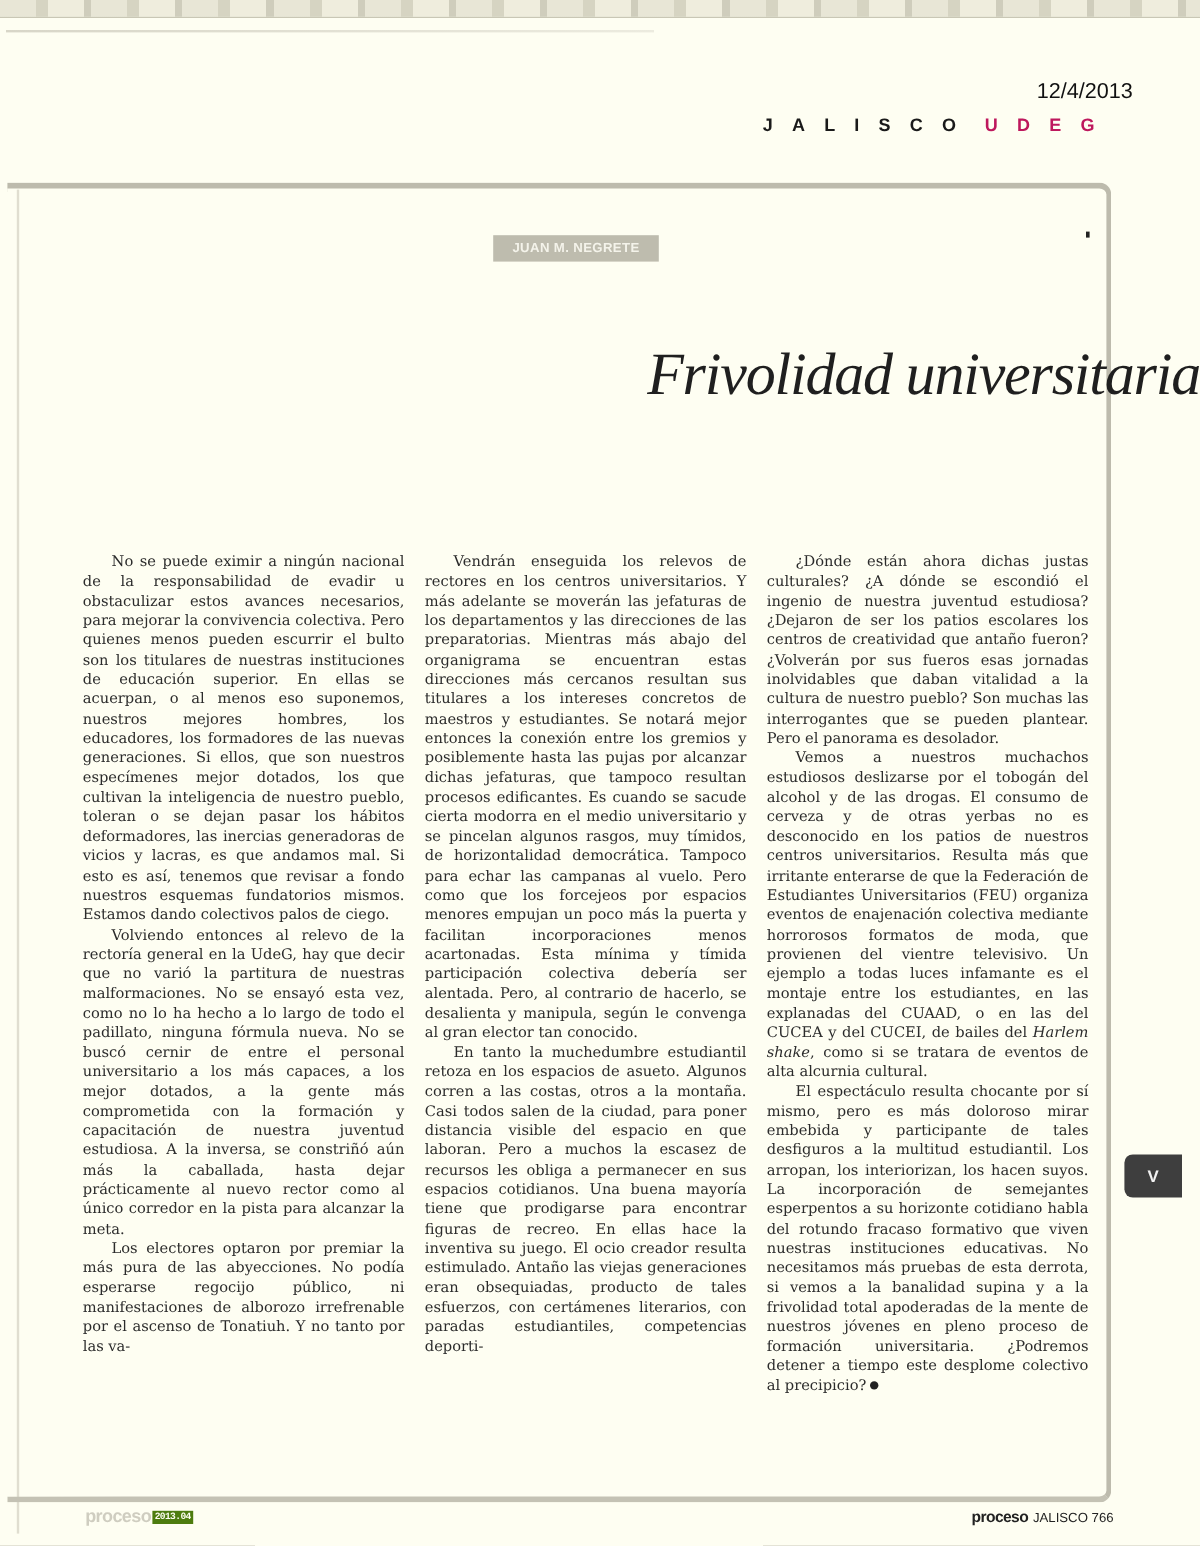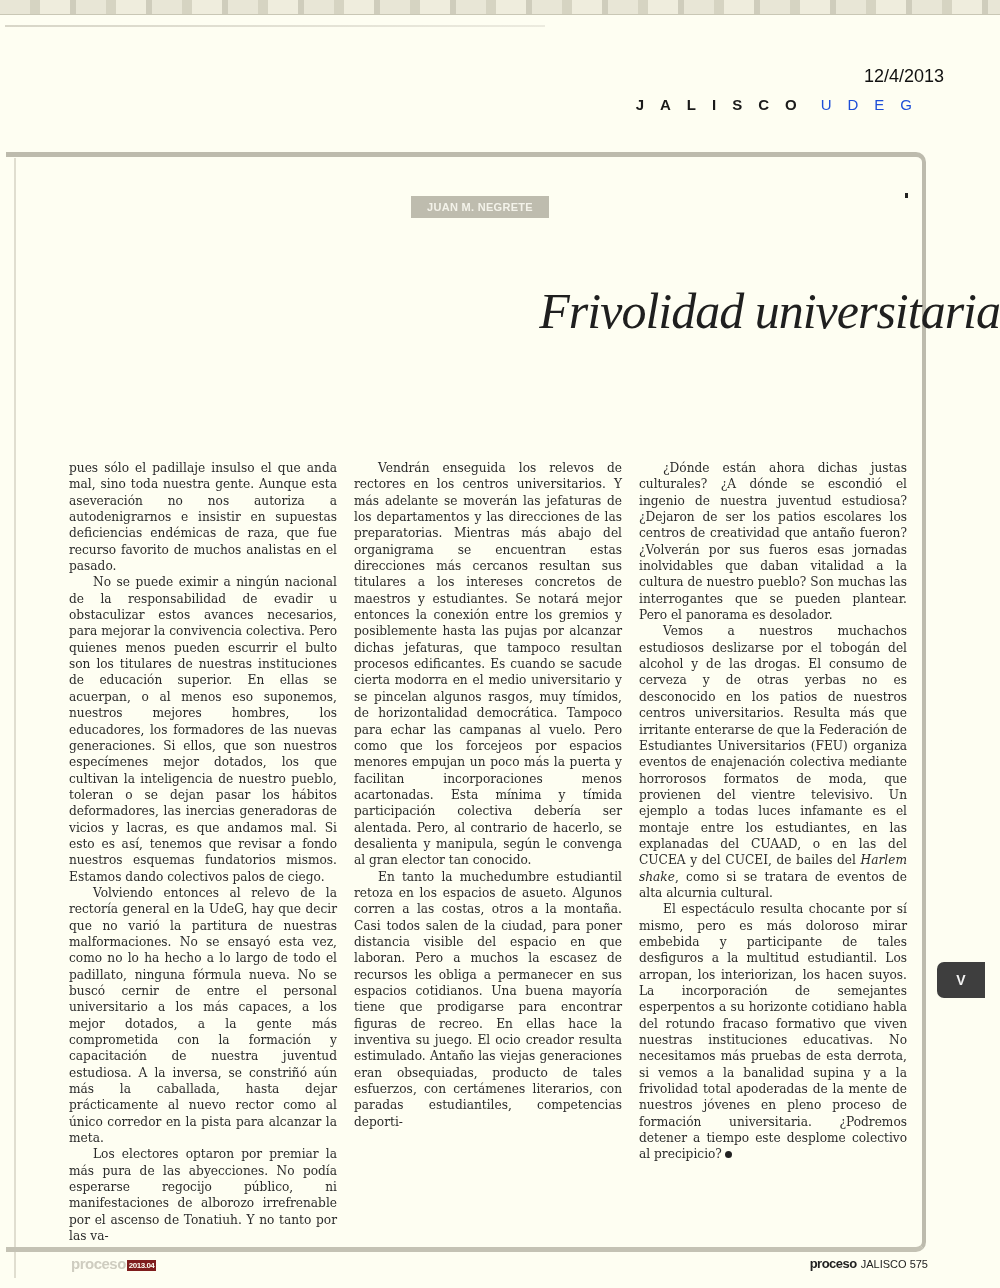--- a/index.html
+++ b/index.html
@@ -20,21 +20,21 @@
     }
     .date-stamp {
       position: absolute; right: 56px; top: 66px;
       font-family: "Liberation Sans", sans-serif; font-size: 18px; color: #111;
     }
     .section-header {
       position: absolute; right: 72px; top: 96px;
       font-family: "Liberation Sans", sans-serif; font-weight: bold;
       font-size: 15px; letter-spacing: 16px; color: #1a1a1a;
     }
-    .section-header .sub { color: #1d4ed8; font-weight: normal; margin-left: 8px; text-align: center; }
+    .section-header .sub { color: #be185d; font-weight: bold; margin-left: 8px; text-align: center; }
     .frame {
       position: absolute; left: 6px; top: 152px; width: 916px; height: 1090px;
       border-top: 5px solid #bdbbad; border-right: 4px solid #bdbbad;
       border-bottom: 5px solid #c4c2b4;
       border-radius: 0 10px 10px 0;
     }
     .frame-left {
       position: absolute; left: 14px; top: 158px; width: 2px; height: 1120px;
       background: #e0ded0;
     }
@@ -66,21 +66,21 @@
       position: absolute; left: 937px; top: 962px; width: 48px; height: 36px;
       background: #3e3e3e; border-radius: 7px 0 0 7px;
       color: #f2f2f2; font-family: "Liberation Sans", sans-serif; font-weight: bold;
       font-size: 14px; line-height: 36px; text-align: center;
     }
     .footer-left {
       position: absolute; left: 71px; top: 1255px;
       font-family: "Liberation Sans", sans-serif; font-size: 15px; font-weight: bold;
       color: #cfcdc0; letter-spacing: -0.5px;
     }
-    .footer-left .tag { font-size: 8px; background: #7f1d1d; color: #fefef2; padding: 1px 2px; margin-left: 1px; vertical-align: middle; }
+    .footer-left .tag { font-size: 8px; background: #4d7c0f; color: #fefef2; padding: 1px 2px; margin-left: 1px; vertical-align: middle; font-family: Liberation Mono, monospace; }
     .footer-right {
       position: absolute; right: 72px; top: 1256px;
       font-family: "Liberation Sans", sans-serif; font-size: 11px; color: #222;
     }
     .footer-right .brand { font-weight: bold; font-size: 13px; letter-spacing: -0.5px; margin-right: 4px; }
   </style>
 </head>
 <body>
 
 <div class="top-strip"></div>
@@ -92,33 +92,32 @@
 
 <div class="frame-left"></div>
 <div class="frame"></div>
 <div class="byline">JUAN M. NEGRETE</div>
 <div class="dot-mark"></div>
 
 <h1 class="title" style="margin:0;font-weight:normal;text-align:right;">Frivolidad universitaria</h1>
 
 <div class="columns">
   <div class="col">
-    <p class="first">pues sólo el padillaje insulso el que anda mal, sino toda nuestra gente. Aunque esta aseveración no nos autoriza a autodenigrarnos e insistir en supuestas deficiencias endémicas de raza, que fue recurso favorito de muchos analistas en el pasado.</p>
     <p>No se puede eximir a ningún nacional de la responsabilidad de evadir u obstaculizar estos avances necesarios, para mejorar la convivencia colectiva. Pero quienes menos pueden escurrir el bulto son los titulares de nuestras instituciones de educación superior. En ellas se acuerpan, o al menos eso suponemos, nuestros mejores hombres, los educadores, los formadores de las nuevas generaciones. Si ellos, que son nuestros especímenes mejor dotados, los que cultivan la inteligencia de nuestro pueblo, toleran o se dejan pasar los hábitos deformadores, las inercias generadoras de vicios y lacras, es que andamos mal. Si esto es así, tenemos que revisar a fondo nuestros esquemas fundatorios mismos. Estamos dando colectivos palos de ciego.</p>
     <p>Volviendo entonces al relevo de la rectoría general en la UdeG, hay que decir que no varió la partitura de nuestras malformaciones. No se ensayó esta vez, como no lo ha hecho a lo largo de todo el padillato, ninguna fórmula nueva. No se buscó cernir de entre el personal universitario a los más capaces, a los mejor dotados, a la gente más comprometida con la formación y capacitación de nuestra juventud estudiosa. A la inversa, se constriñó aún más la caballada, hasta dejar prácticamente al nuevo rector como al único corredor en la pista para alcanzar la meta.</p>
     <p>Los electores optaron por premiar la más pura de las abyecciones. No podía esperarse regocijo público, ni manifestaciones de alborozo irrefrenable por el ascenso de Tonatiuh. Y no tanto por las va-</p>
   </div>
   <div class="col">
     <p>Vendrán enseguida los relevos de rectores en los centros universitarios. Y más adelante se moverán las jefaturas de los departamentos y las direcciones de las preparatorias. Mientras más abajo del organigrama se encuentran estas direcciones más cercanos resultan sus titulares a los intereses concretos de maestros y estudiantes. Se notará mejor entonces la conexión entre los gremios y posiblemente hasta las pujas por alcanzar dichas jefaturas, que tampoco resultan procesos edificantes. Es cuando se sacude cierta modorra en el medio universitario y se pincelan algunos rasgos, muy tímidos, de horizontalidad democrática. Tampoco para echar las campanas al vuelo. Pero como que los forcejeos por espacios menores empujan un poco más la puerta y facilitan incorporaciones menos acartonadas. Esta mínima y tímida participación colectiva debería ser alentada. Pero, al contrario de hacerlo, se desalienta y manipula, según le convenga al gran elector tan conocido.</p>
     <p>En tanto la muchedumbre estudiantil retoza en los espacios de asueto. Algunos corren a las costas, otros a la montaña. Casi todos salen de la ciudad, para poner distancia visible del espacio en que laboran. Pero a muchos la escasez de recursos les obliga a permanecer en sus espacios cotidianos. Una buena mayoría tiene que prodigarse para encontrar figuras de recreo. En ellas hace la inventiva su juego. El ocio creador resulta estimulado. Antaño las viejas generaciones eran obsequiadas, producto de tales esfuerzos, con certámenes literarios, con paradas estudiantiles, competencias deporti-</p>
   </div>
   <div class="col">
     <p>¿Dónde están ahora dichas justas culturales? ¿A dónde se escondió el ingenio de nuestra juventud estudiosa? ¿Dejaron de ser los patios escolares los centros de creatividad que antaño fueron? ¿Volverán por sus fueros esas jornadas inolvidables que daban vitalidad a la cultura de nuestro pueblo? Son muchas las interrogantes que se pueden plantear. Pero el panorama es desolador.</p>
     <p><span>Vemos a nuestros muchachos estudiosos deslizarse por el tobogán del alcohol y de las drogas. El consumo de cerveza y de otras yerbas no es desconocido en los patios de nuestros centros universitarios. Resulta más que irritante enterarse de que la Federación de Estudiantes Universitarios (FEU) organiza eventos de enajenación colectiva mediante horrorosos formatos de moda, que provienen del vientre televisivo. Un ejemplo a todas luces infamante es el montaje entre los estudiantes, en las explanadas del CUAAD, o en las del CUCEA y del CUCEI, de bailes del </span><em>Harlem shake</em><span>, como si se tratara de eventos de alta alcurnia cultural.</span></p>
     <p><span>El espectáculo resulta chocante por sí mismo, pero es más doloroso mirar embebida y participante de tales desfiguros a la multitud estudiantil. Los arropan, los interiorizan, los hacen suyos. La incorporación de semejantes esperpentos a su horizonte cotidiano habla del rotundo fracaso formativo que viven nuestras instituciones educativas. No necesitamos más pruebas de esta derrota, si vemos a la banalidad supina y a la frivolidad total apoderadas de la mente de nuestros jóvenes en pleno proceso de formación universitaria. ¿Podremos detener a tiempo este desplome colectivo al precipicio?</span><span class="end-dot"></span></p>
   </div>
 </div>
 
 <div class="side-tab">V</div>
 
 <div class="footer-left"><span>proceso</span><span class="tag">2013.04</span></div>
 
-<div class="footer-right"><span class="brand">proceso</span><span>JALISCO 575</span></div>
+<div class="footer-right"><span class="brand">proceso</span><span>JALISCO 766</span></div>
 
 </body></html>

